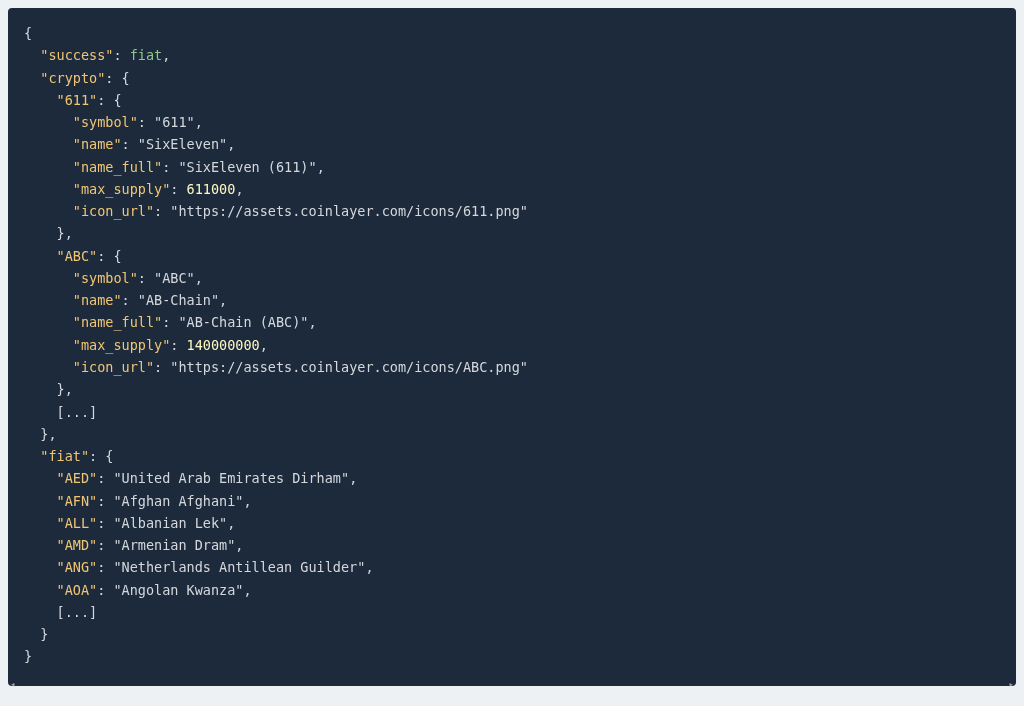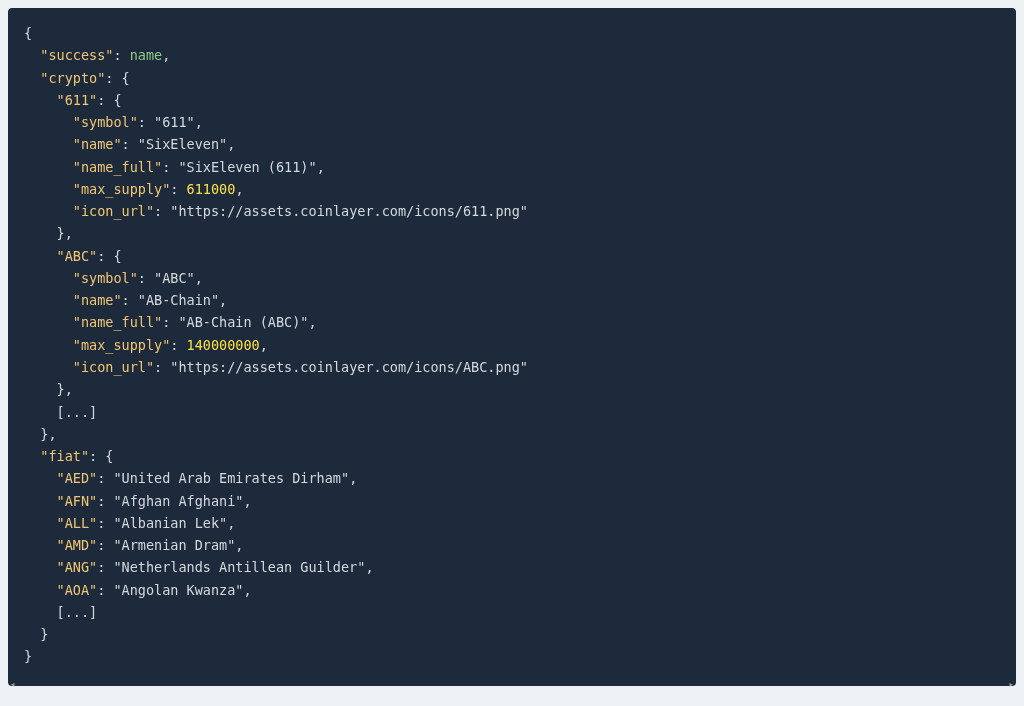--- a/index.html
+++ b/index.html
@@ -41,29 +41,29 @@
       color: #d4d8dd;
       padding: 14px 16px 18px 16px;
       border-radius: 4px;
       min-width: 1006px;
       white-space: pre;
       display: block;
     }
     .p   { color: #d4d8dd; }            
     .key { color: #f0c674; }            
     .str { color: #d4d8dd; }            
-    .num { color: #fde047; }            
+    .num { color: #fef9c3; }            
     .bool{ color: #8fc983; }            
   </style>
 </head>
 <body>
 
 <div class="scroll-wrap">
 <pre class="code"><span class="p">{</span>
-<span class="p">  </span><span class="key">"success"</span><span class="p">: </span><span class="bool">name</span><span class="p">,</span>
+<span class="p">  </span><span class="key">"success"</span><span class="p">: </span><span class="bool">fiat</span><span class="p">,</span>
 <span class="p">  </span><span class="key">"crypto"</span><span class="p">: {</span>
 <span class="p">    </span><span class="key">"611"</span><span class="p">: {</span>
 <span class="p">      </span><span class="key">"symbol"</span><span class="p">: </span><span class="str">"611"</span><span class="p">,</span>
 <span class="p">      </span><span class="key">"name"</span><span class="p">: </span><span class="str">"SixEleven"</span><span class="p">,</span>
 <span class="p">      </span><span class="key">"name_full"</span><span class="p">: </span><span class="str">"SixEleven (611)"</span><span class="p">,</span>
 <span class="p">      </span><span class="key">"max_supply"</span><span class="p">: </span><span class="num">611000</span><span class="p">,</span>
 <span class="p">      </span><span class="key">"icon_url"</span><span class="p">: </span><span class="str">"https://assets.coinlayer.com/icons/611.png"</span>
 <span class="p">    </span><span class="p">},</span>
 <span class="p">    </span><span class="key">"ABC"</span><span class="p">: {</span>
 <span class="p">      </span><span class="key">"symbol"</span><span class="p">: </span><span class="str">"ABC"</span><span class="p">,</span>

